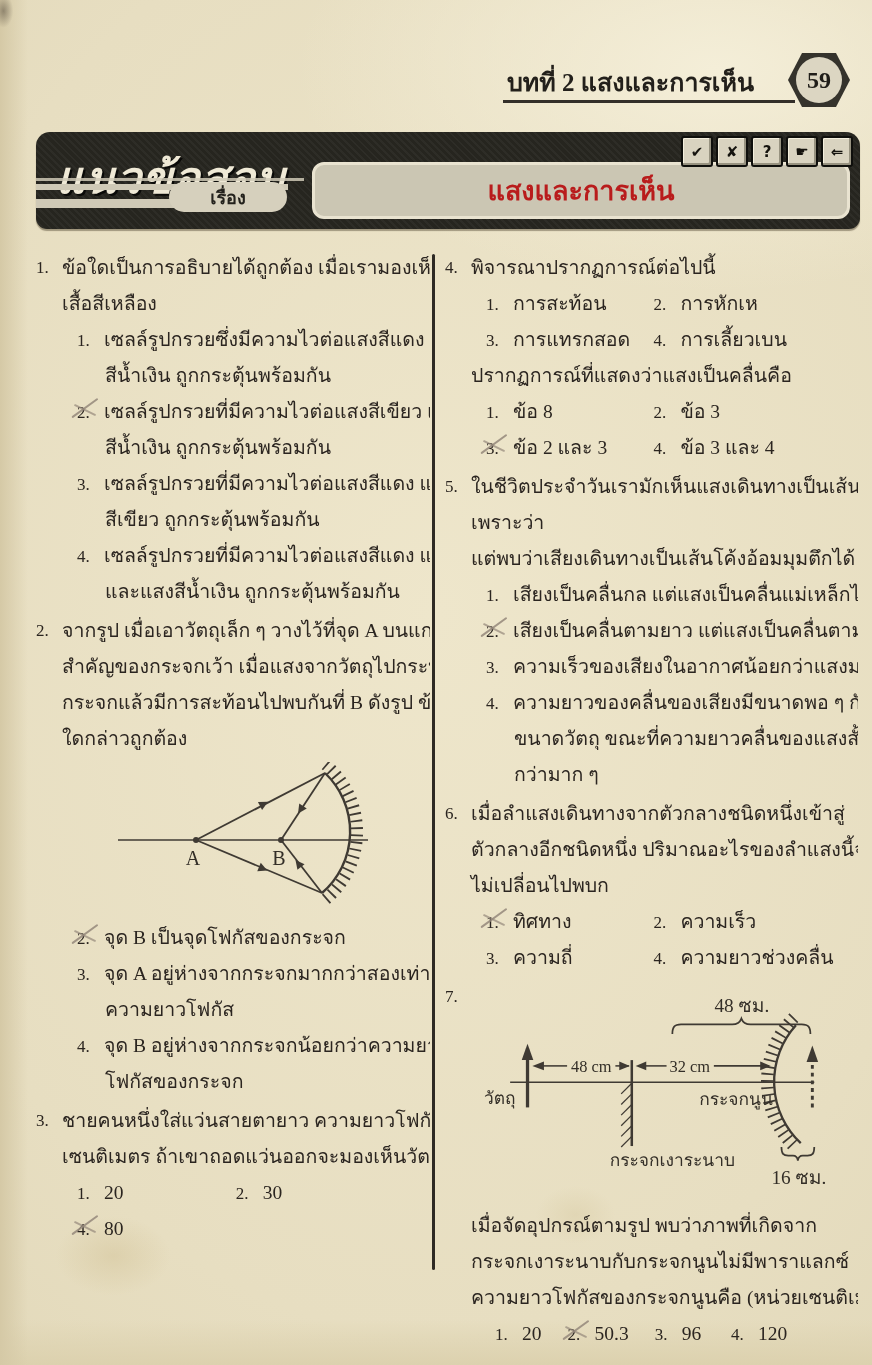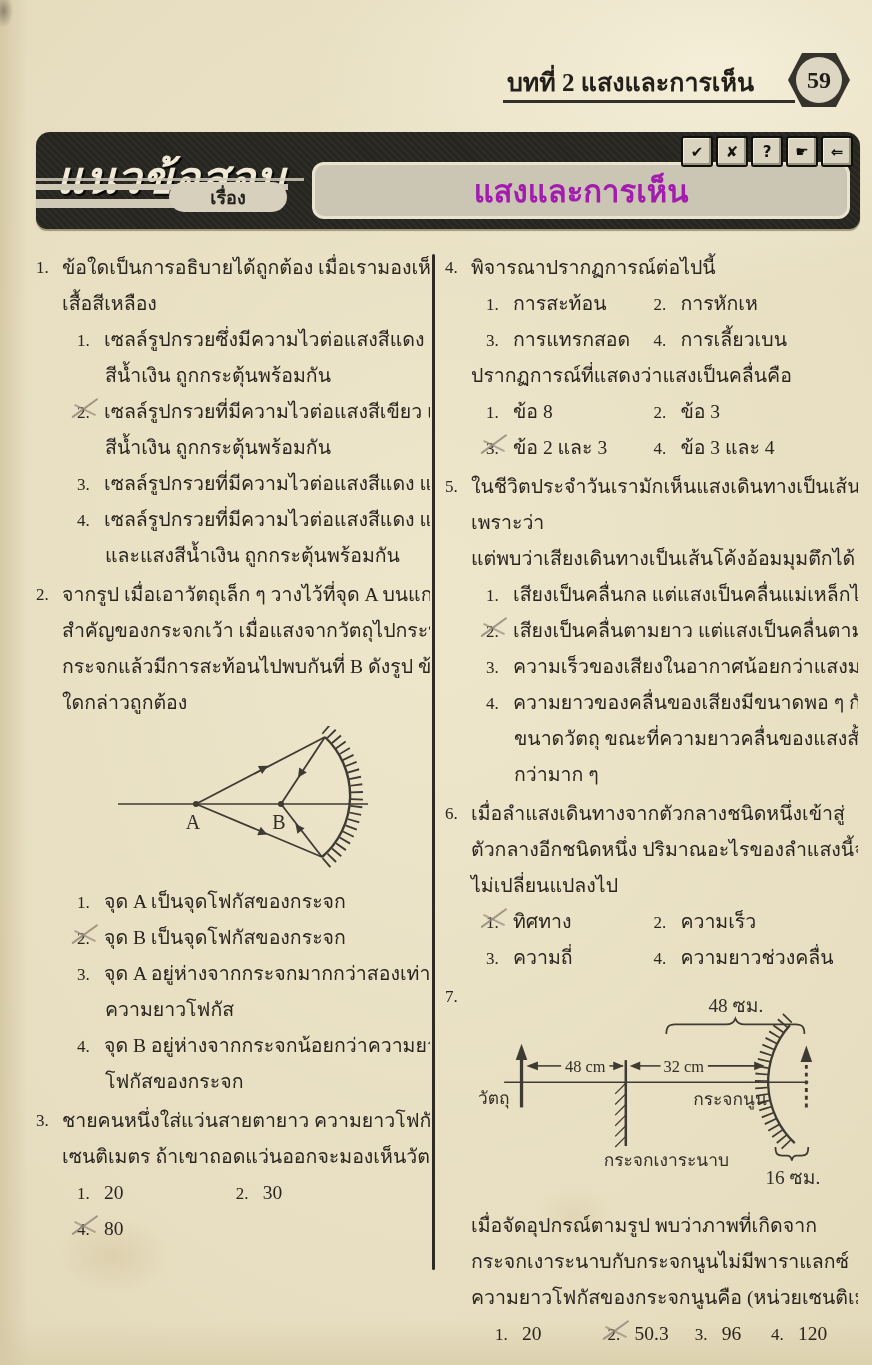--- a/index.html
+++ b/index.html
@@ -36,21 +36,21 @@
     text-shadow:2px 2px 0 #0a0a08;}
   .stripe{position:absolute;left:0;background:#cfc9b6;}
   .stripe.s1{top:46px;height:3px;width:268px;opacity:.85;}
   .stripe.s2{top:52px;height:6px;width:252px;}
   .stripe.s3{top:67px;height:9px;width:240px;}
   .subject-pill{position:absolute;left:133px;top:50px;width:118px;height:30px;border-radius:16px;
     background:#d6d0bd;display:flex;align-items:center;justify-content:center;
     font-size:18px;font-weight:bold;color:#23211c;}
   .topic-box{position:absolute;left:276px;top:30px;right:10px;bottom:10px;background:#cbc6b3;
     border:3px solid #e9e3d0;border-radius:12px;display:flex;align-items:center;justify-content:center;
-    font-size:31px;font-weight:bold;color:#a21caf;}
+    font-size:27px;font-weight:bold;color:#b91c1c;}
   .toolbar{position:absolute;top:4px;right:7px;display:flex;gap:3px;}
   .tool-btn{width:28px;height:27px;background:#d9d3c0;border:2px solid #0f0f0c;border-radius:3px;
     box-shadow:inset -2px -2px 0 #979280, inset 1px 1px 0 #f4efdd;
     display:flex;align-items:center;justify-content:center;
     font-family:"DejaVu Sans",sans-serif;font-size:15px;font-weight:bold;color:#15130e;}
 
   
   .columns{position:absolute;left:36px;top:250px;width:822px;}
   .col{position:absolute;top:0;overflow:hidden;}
   #col-left{left:0;width:394px;}
@@ -60,34 +60,34 @@
   .question{position:relative;padding-left:26px;margin-bottom:3px;}
   .qnum{position:absolute;left:0;top:0;width:24px;font-size:17px;line-height:36px;}
   .ln{font-size:19.5px;line-height:36px;height:36px;white-space:nowrap;}
   .ln.opt{padding-left:15px;}
   .ln.ind2{padding-left:43px;}
   .onum{position:relative;display:inline-block;min-width:27px;font-size:17px;}
   .row{display:flex;padding-left:15px;}
   .row .cell{flex:0 0 45%;white-space:nowrap;}
   .row.cols4{padding-left:24px;}
   .row.cols4 .cell{flex:0 0 20%;}
-  .row.cols4 .cell:nth-child(2){flex-basis:24%;margin-left:40px;}
+  .row.cols4 .cell:nth-child(2){flex-basis:24%;}
   .row.cols4 .cell:nth-child(3){flex-basis:21%;}
   .row.cols4 .cell:nth-child(4){flex-basis:34%;}
 
   
   .onum.marked::before{content:"";position:absolute;left:-8px;top:12px;width:32px;height:2.4px;
     background:#94877a;border-radius:2px;transform:rotate(-36deg);opacity:.85;}
   .onum.marked::after{content:"";position:absolute;left:-4px;top:14px;width:24px;height:2px;
     background:#94877a;border-radius:2px;transform:rotate(26deg);opacity:.7;}
 
   
   .diagram{position:relative;}
   .diagram-q2{margin:5px 0 6px 56px;height:152px;}
-  .diagram-q7{margin:2px 0 4px 2px;height:225px;}
+  .diagram-q7{margin:2px 0 4px 8px;height:225px;}
 </style>
 </head>
 <body>
 
 <div class="chapter-title">บทที่ 2 แสงและการเห็น</div>
 <div class="chapter-underline"></div>
 <div class="page-badge">
   <svg width="64" height="62" viewBox="0 0 64 62">
     <polygon points="1,31 15,4 49,4 63,31 49,58 15,58" fill="#35332c"></polygon>
     <circle cx="32" cy="31" r="23" fill="#dcd6c2"></circle>
@@ -126,20 +126,21 @@
       <div class="question">
         <span class="qnum">1.</span>
         <div class="qbody">
           <div class="ln"><span class="t">ข้อใดเป็นการอธิบายได้ถูกต้อง เมื่อเรามองเห็นคนใส่</span></div>
           <div class="ln"><span class="t">เสื้อสีเหลือง</span></div>
           <div class="ln opt"><span class="onum">1.</span><span class="t">เซลล์รูปกรวยซึ่งมีความไวต่อแสงสีแดง  และ</span></div>
           <div class="ln ind2"><span class="t">สีน้ำเงิน ถูกกระตุ้นพร้อมกัน</span></div>
           <div class="ln opt"><span class="onum marked">2.</span><span class="t">เซลล์รูปกรวยที่มีความไวต่อแสงสีเขียว  และ</span></div>
           <div class="ln ind2"><span class="t">สีน้ำเงิน ถูกกระตุ้นพร้อมกัน</span></div>
           <div class="ln opt"><span class="onum">3.</span><span class="t">เซลล์รูปกรวยที่มีความไวต่อแสงสีแดง  และแสง</span></div>
+          <div class="ln ind2"><span class="t">สีเขียว ถูกกระตุ้นพร้อมกัน</span></div>
           <div class="ln opt"><span class="onum">4.</span><span class="t">เซลล์รูปกรวยที่มีความไวต่อแสงสีแดง แสงสีเขียว</span></div>
           <div class="ln ind2"><span class="t">และแสงสีน้ำเงิน ถูกกระตุ้นพร้อมกัน</span></div>
         </div>
       </div>
       <div class="question">
         <span class="qnum">2.</span>
         <div class="qbody">
           <div class="ln"><span class="t">จากรูป เมื่อเอาวัตถุเล็ก ๆ วางไว้ที่จุด A บนแกนมุข</span></div>
           <div class="ln"><span class="t">สำคัญของกระจกเว้า เมื่อแสงจากวัตถุไปกระทบ</span></div>
           <div class="ln"><span class="t">กระจกแล้วมีการสะท้อนไปพบกันที่ B ดังรูป ข้อ</span></div>
@@ -161,21 +162,20 @@
 
       <path d="M207,11 A81,81 0 0 1 204,131" fill="none" stroke="#3f3a33" stroke-width="2.4"></path>
       <path d="M207.6,2.6 A88,88 0 0 1 204,140.3" fill="none" stroke="#3f3a33" stroke-width="12" stroke-dasharray="1.8,5.4"></path>
 
       <circle cx="78" cy="78" r="3" fill="#3f3a33"></circle>
       <circle cx="163" cy="78" r="3" fill="#3f3a33"></circle>
       <text x="75" y="103" text-anchor="middle" class="dt big">A</text>
       <text x="161" y="103" text-anchor="middle" class="dt big">B</text>
     </svg>
   </div>
-<div class="ln opt"><span class="onum">1.</span><span class="t">จุด A เป็นจุดโฟกัสของกระจก</span></div>
           <div class="ln opt"><span class="onum marked">2.</span><span class="t">จุด B เป็นจุดโฟกัสของกระจก</span></div>
           <div class="ln opt"><span class="onum">3.</span><span class="t">จุด A อยู่ห่างจากกระจกมากกว่าสองเท่าของ</span></div>
           <div class="ln ind2"><span class="t">ความยาวโฟกัส</span></div>
           <div class="ln opt"><span class="onum">4.</span><span class="t">จุด B อยู่ห่างจากกระจกน้อยกว่าความยาว</span></div>
           <div class="ln ind2"><span class="t">โฟกัสของกระจก</span></div>
         </div>
       </div>
       <div class="question">
         <span class="qnum">3.</span>
         <div class="qbody">
@@ -228,21 +228,21 @@
           <div class="ln opt"><span class="onum">4.</span><span class="t">ความยาวของคลื่นของเสียงมีขนาดพอ ๆ กับ</span></div>
           <div class="ln ind2"><span class="t">ขนาดวัตถุ ขณะที่ความยาวคลื่นของแสงสั้น</span></div>
           <div class="ln ind2"><span class="t">กว่ามาก ๆ</span></div>
         </div>
       </div>
       <div class="question">
         <span class="qnum">6.</span>
         <div class="qbody">
           <div class="ln"><span class="t">เมื่อลำแสงเดินทางจากตัวกลางชนิดหนึ่งเข้าสู่</span></div>
           <div class="ln"><span class="t">ตัวกลางอีกชนิดหนึ่ง ปริมาณอะไรของลำแสงนี้จะ</span></div>
-          <div class="ln"><span class="t">ไม่เปลี่ยนแปลงไป</span></div>
+          <div class="ln"><span class="t">ไม่เปลี่อนไปพบก</span></div>
           <div class="ln row cols2">
             <span class="cell"><span class="onum marked">1.</span><span class="t">ทิศทาง</span></span>
             <span class="cell"><span class="onum">2.</span><span class="t">ความเร็ว</span></span>
           </div>
           <div class="ln row cols2">
             <span class="cell"><span class="onum">3.</span><span class="t">ความถี่</span></span>
             <span class="cell"><span class="onum">4.</span><span class="t">ความยาวช่วงคลื่น</span></span>
           </div>
         </div>
       </div>

